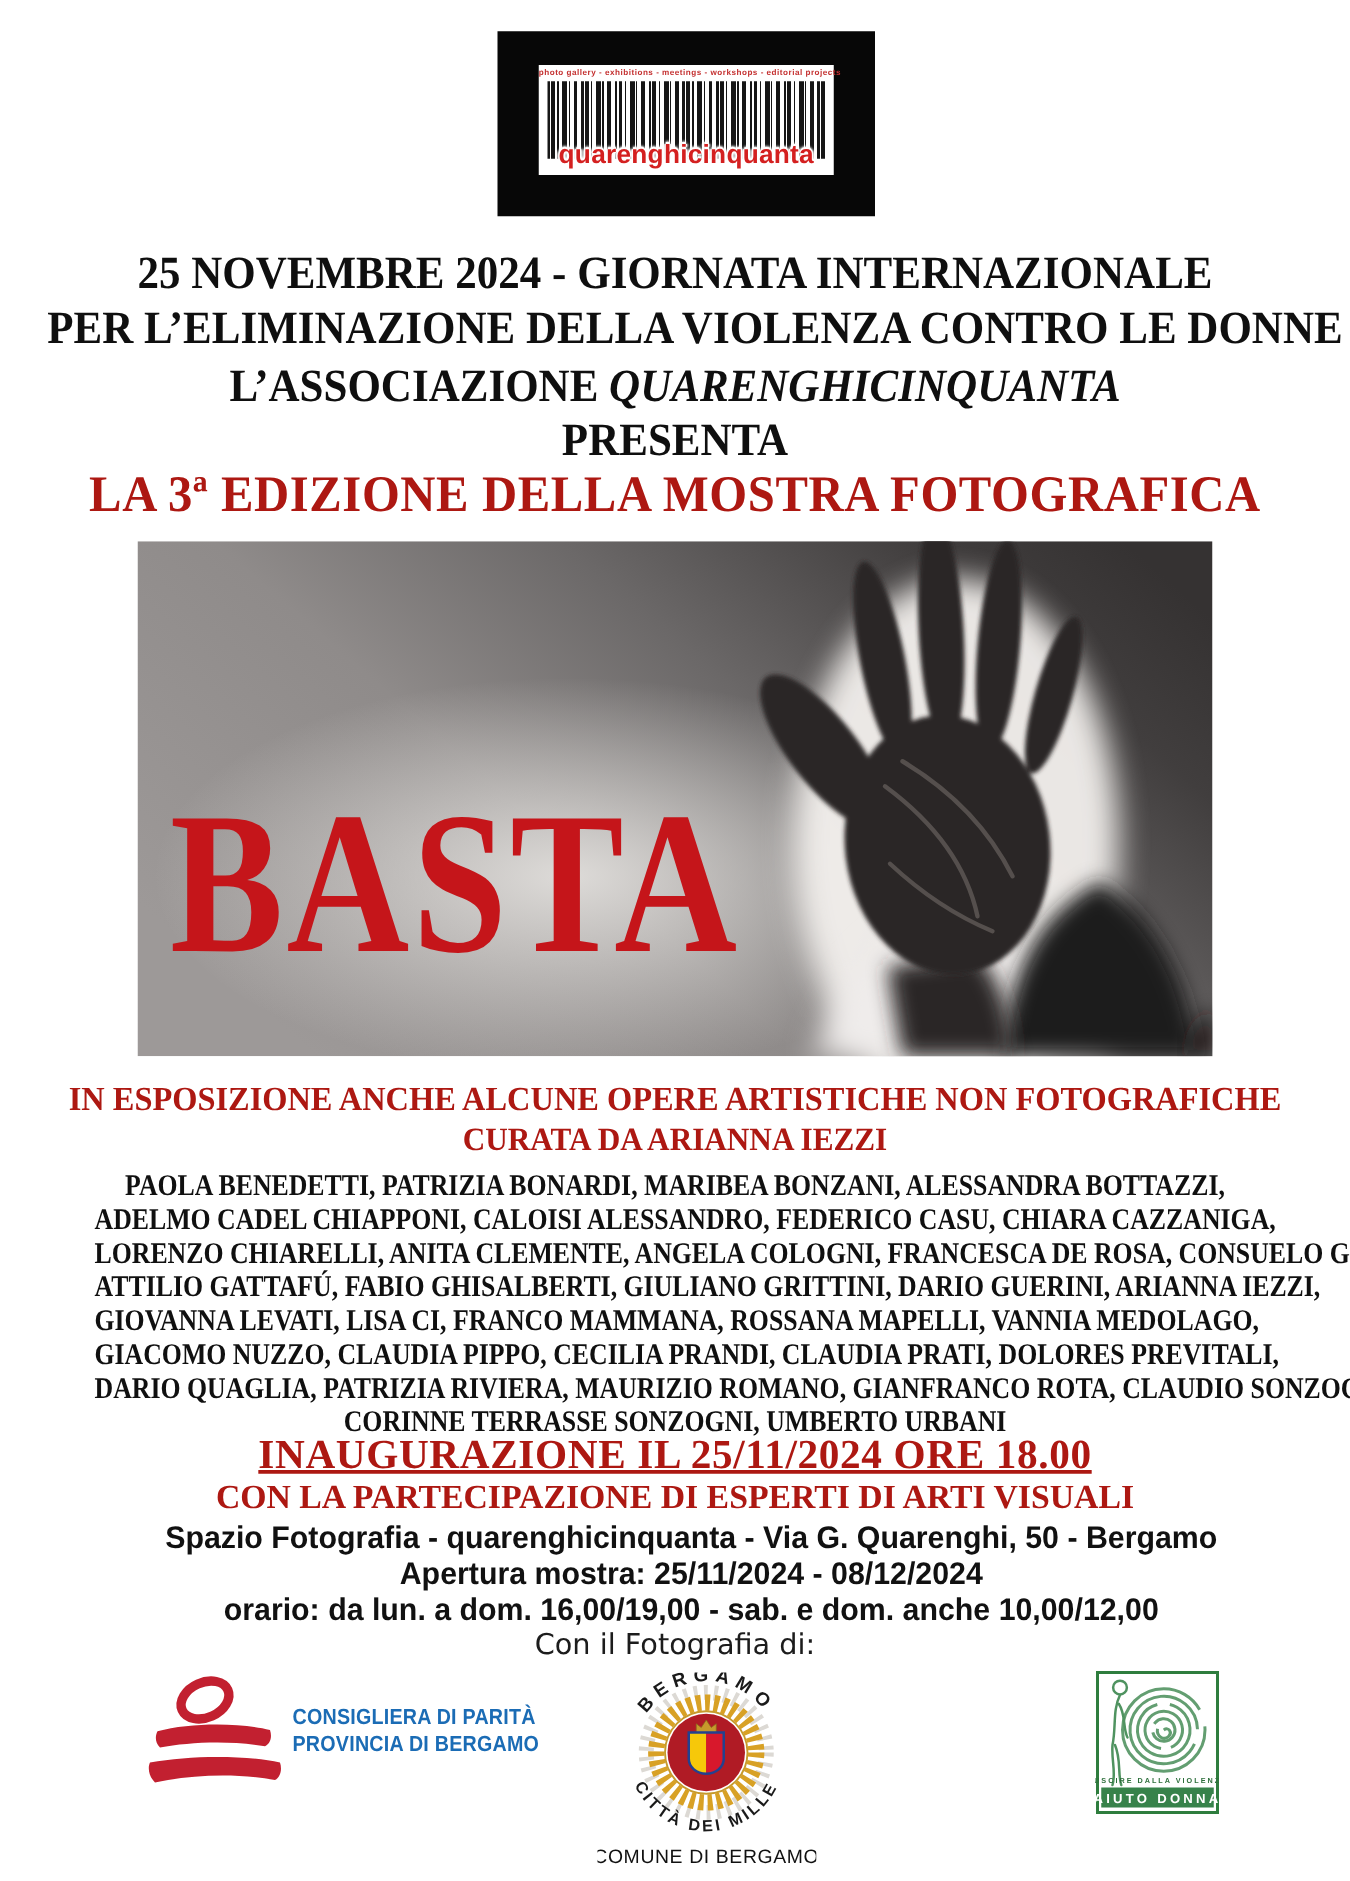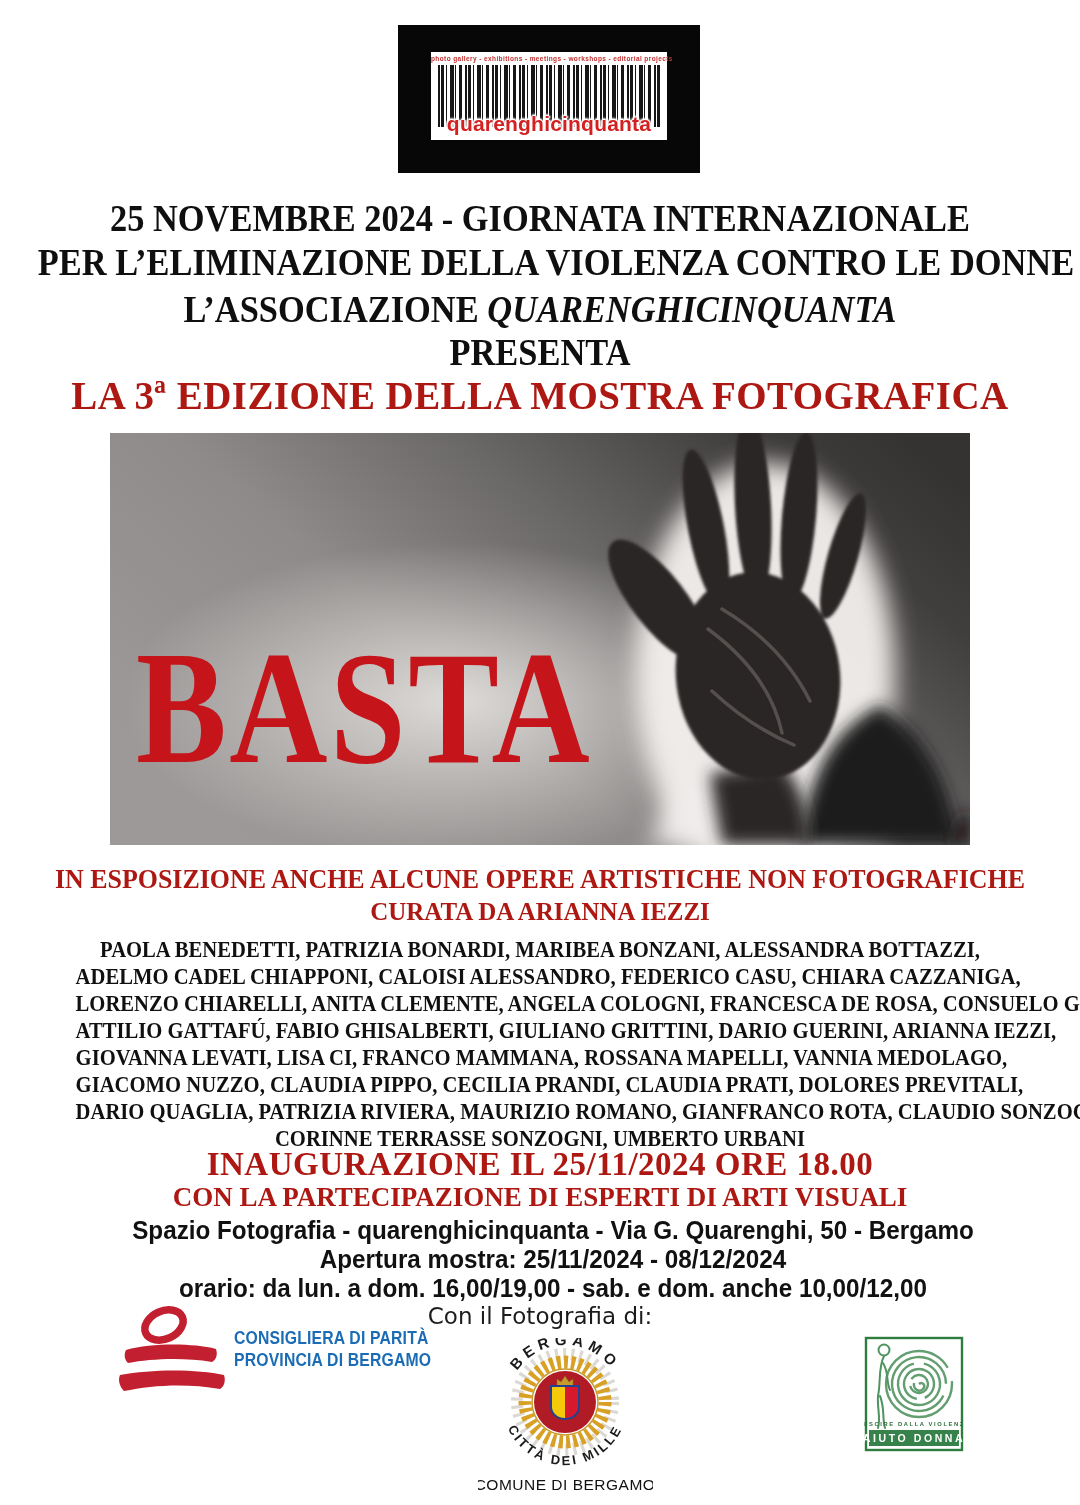--- a/index.html
+++ b/index.html
@@ -31,35 +31,35 @@
   .photo{left:110px;top:433px;width:860px;height:352px;}
   .photo svg{display:block;}
   .basta{position:absolute;left:26px;top:194px;font:bold 162px "Liberation Serif",serif;
       color:#c5151a;letter-spacing:3px;line-height:1;transform:scaleX(.84);transform-origin:left top;white-space:nowrap;}
 
   
   .note{font:bold 27px "Liberation Serif",serif;color:#ad1812;transform:scaleX(.96);transform-origin:center top;}
   .artists{left:0;top:936px;width:100%;}
   .artist-line{width:100%;text-align:center;white-space:nowrap;line-height:25.2px;
       font:bold 24px "Liberation Serif",serif;color:#101010;transform:scaleX(.86);transform-origin:center top;}
-  .inaug{font:bold 33px "Liberation Serif",serif;color:#ad1812;letter-spacing:.5px;}
+  .inaug{font:bold 33px "Liberation Serif",serif;color:#ad1812;letter-spacing:.5px;text-decoration:underline;}
   .partic{font:bold 27px "Liberation Serif",serif;color:#ad1812;}
 
   
   .venue{left:13px;top:1216px;width:100%;}
   .venue-line{width:100%;text-align:center;white-space:nowrap;line-height:29.5px;
       font:bold 25px "Liberation Sans",sans-serif;color:#111;transform:scaleX(.97);transform-origin:center top;}
   .patron-label{font:23px "DejaVu Sans",sans-serif;color:#1c1c1c;}
 
   
-  .logo-left{left:112px;top:1299px;width:292px;height:120px;}
+  .logo-left{left:112px;top:1334px;width:292px;height:120px;}
   .parity-text{position:absolute;left:122px;top:28px;font:bold 17.5px "Liberation Sans",sans-serif;
       color:#1b6cb5;line-height:22px;white-space:nowrap;transform:scaleX(.9);transform-origin:left top;letter-spacing:.2px;}
   .logo-center{left:478px;top:1338px;width:175px;height:164px;}
-  .logo-right{left:864px;top:1336px;width:112px;height:117px;}
+  .logo-right{left:864px;top:1336px;width:112px;height:117px;text-align:right;}
 </style>
 </head>
 <body>
 
 <div class="abs logo-box">
   <div class="logo-inner">
     <div class="logo-tagline">photo gallery - exhibitions - meetings - workshops - editorial projects</div>
     <div class="barcode"></div>
     <div class="logo-name">quarenghicinquanta</div>
   </div>

